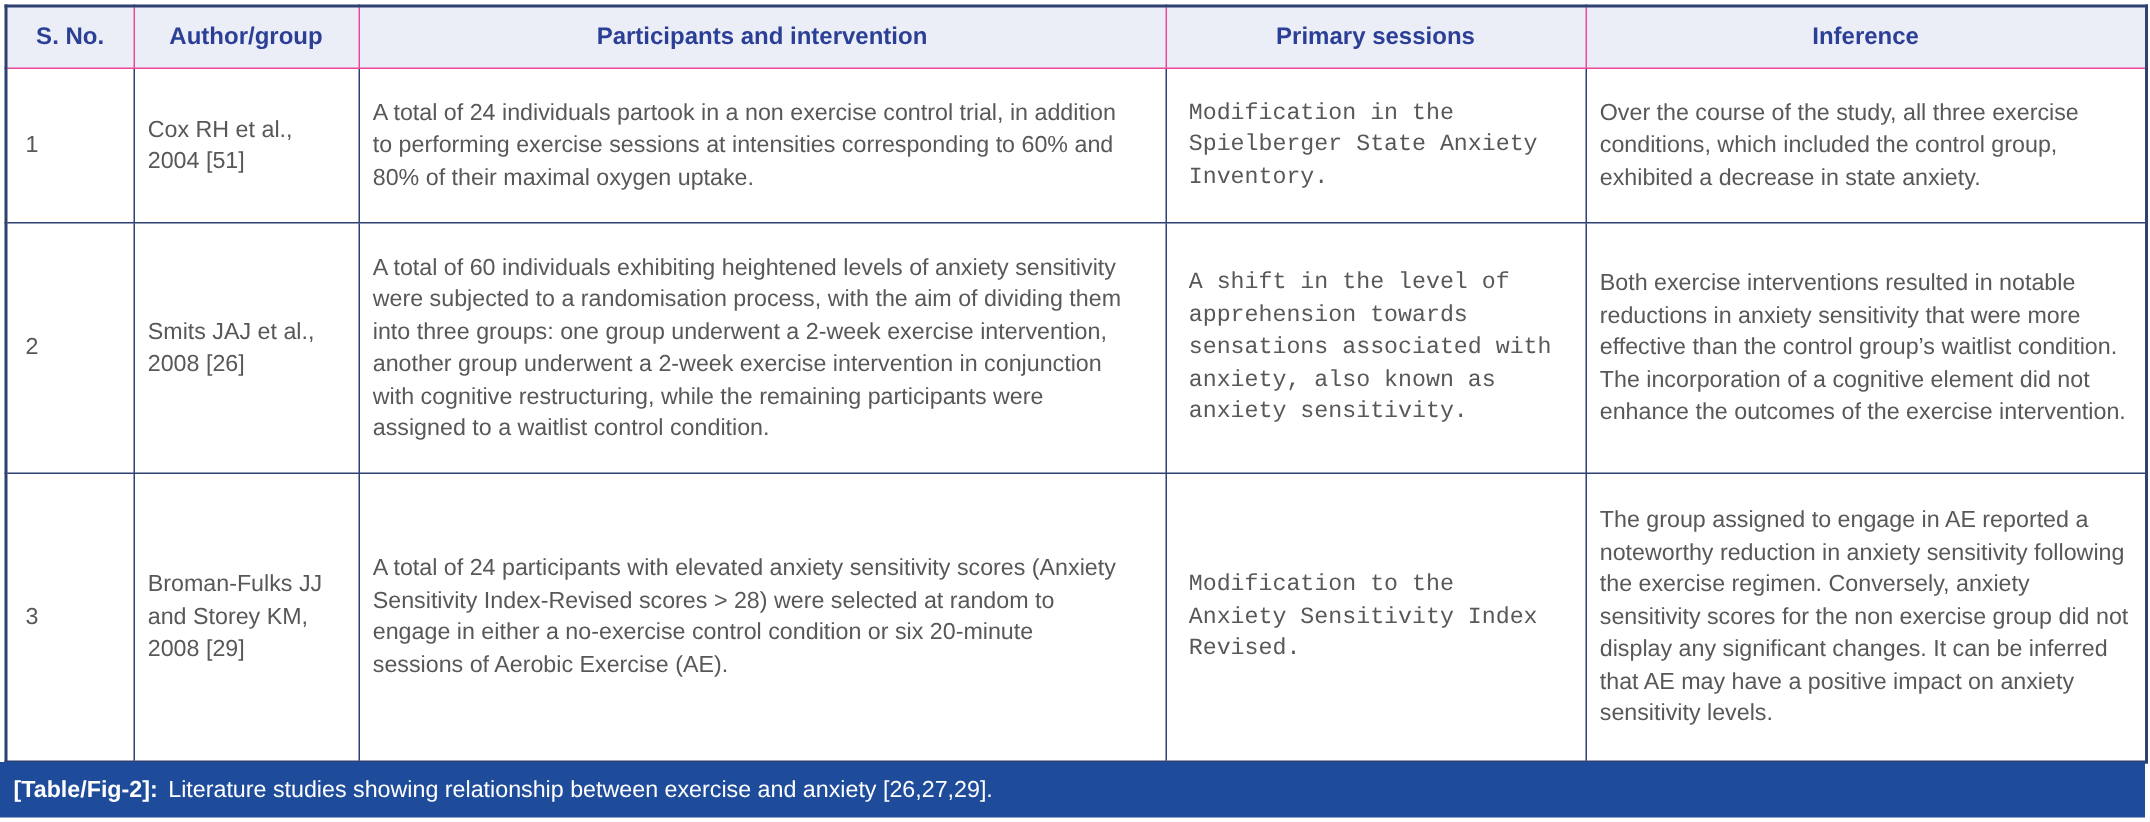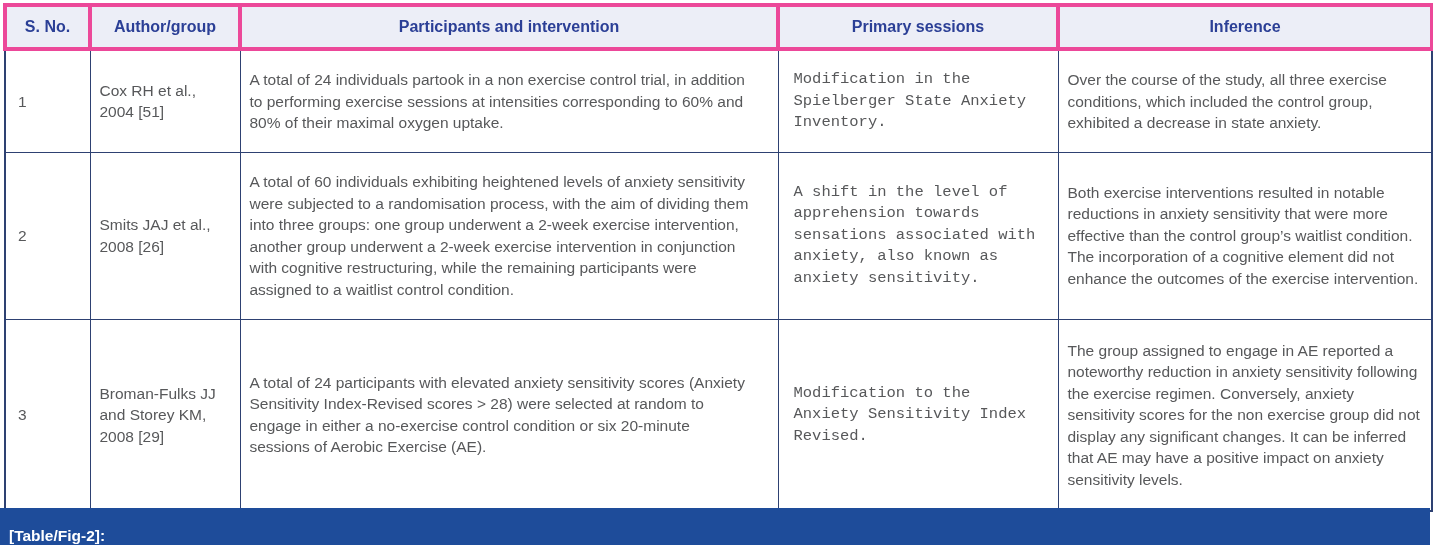--- a/index.html
+++ b/index.html
@@ -26,21 +26,21 @@
   col.c-outcome { width: 280px; }
   col.c-infer   { width: 374px; }
 
   th.th {
     background: #eceef7;
     color: #2b3f96;
     font-weight: bold;
     font-size: 16px;
     text-align: center;
     vertical-align: middle;
-    border: 4px solid #ec4899;
+    border: 1px solid #ec4899;
     height: 34px;
     padding: 3px 6px;
   }
   td.td {
     border: 1px solid #2e4172;
     background: #ffffff;
     color: #57585a;
     font-size: 15.5px;
     line-height: 21.5px;
     vertical-align: middle;
@@ -61,21 +61,21 @@
   .caption {
     position: absolute;
     left: 0;
     top: 508px;
     width: 1430px;
     height: 37px;
     background: #1e4c9a;
     color: #ffffff;
     font-size: 15.5px;
     display: flex;
-    align-items: flex-end;
+    align-items: center;
     padding-left: 9px;
     box-sizing: border-box;
   }
   .cap-label { font-weight: bold; margin-right: 7px; white-space: nowrap; }
   .cap-text  { white-space: nowrap; }
 </style>
 </head>
 <body>
 
 <div class="page">
@@ -117,15 +117,16 @@
         <td class="td author">Broman-Fulks JJ and Storey KM, 2008 [29]</td>
         <td class="td part">A total of 24 participants with elevated anxiety sensitivity scores (Anxiety Sensitivity Index-Revised scores &gt; 28) were selected at random to engage in either a no-exercise control condition or six 20-minute sessions of Aerobic Exercise (AE).</td>
         <td class="td outcome">Modification to the Anxiety Sensitivity Index Revised.</td>
         <td class="td infer">The group assigned to engage in AE reported a noteworthy reduction in anxiety sensitivity following the exercise regimen. Conversely, anxiety sensitivity scores for the non exercise group did not display any significant changes. It can be inferred that AE may have a positive impact on anxiety sensitivity levels.</td>
       </tr>
     </tbody>
   </table>
 
   <div class="caption">
     <span class="cap-label">[Table/Fig-2]:</span>
+    <span class="cap-text">Literature studies showing relationship between exercise and anxiety [26,27,29].</span>
   </div>
 
 </div>
 
 </body></html>

